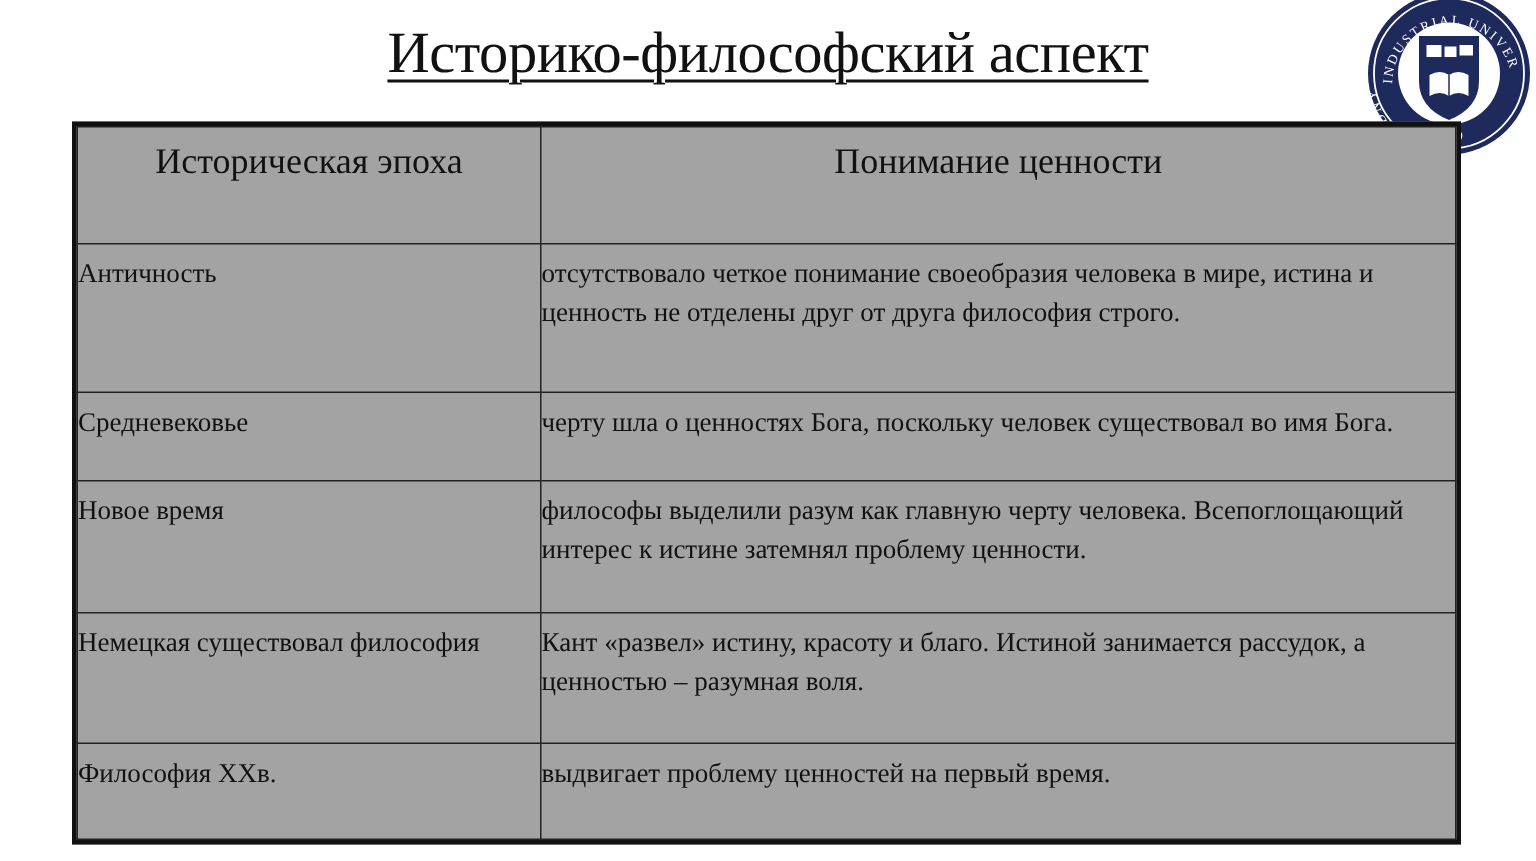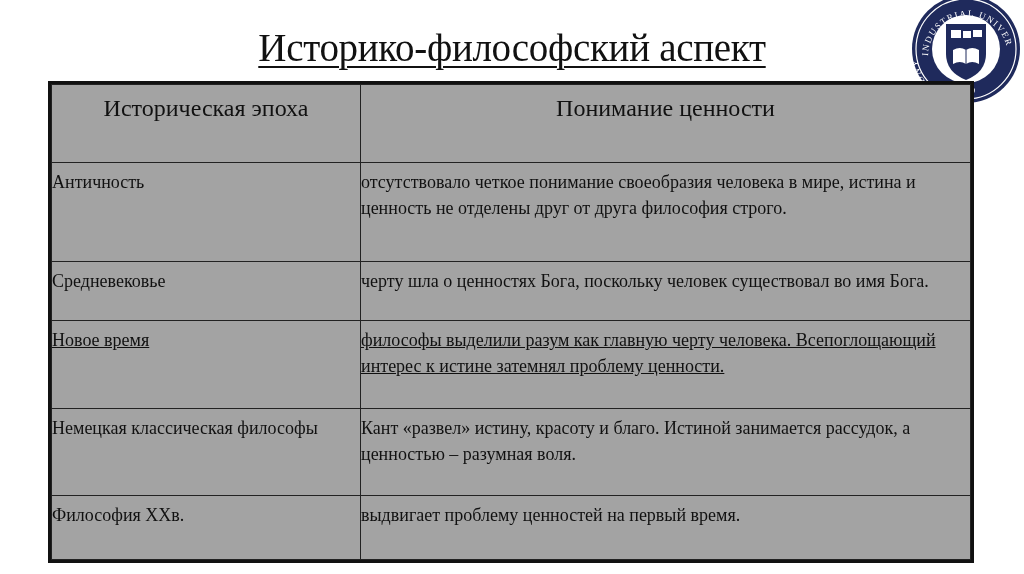--- a/index.html
+++ b/index.html
@@ -1,38 +1,38 @@
 <!DOCTYPE html>
 <html><head>
   <meta charset="utf-8">
   <style>
     html, body { margin: 0; padding: 0; }
     body {
       width: 1024px; height: 574px; background: #ffffff; position: relative; overflow: hidden;
       font-family: "Liberation Serif", "DejaVu Serif", serif; color: #111;
     }
     .title {
-      position: absolute; left: 0; top: 24px; width: 1024px; text-align: center;
+      position: absolute; left: 0; top: 12px; width: 1024px; text-align: center;
       font-size: 39px; line-height: 48px; letter-spacing: -0.3px;
     }
     .title span { text-decoration: underline; text-decoration-thickness: 2px; text-underline-offset: 5px; }
     .logo { position: absolute; left: 906px; top: -6px; width: 120px; height: 110px; }
     .table-wrap {
       position: absolute; left: 48px; top: 81px; width: 926px; height: 482px;
       border: 3px solid #111; box-sizing: border-box; background: #a3a3a3;
     }
     table { border-collapse: collapse; width: 100%; height: 100%; table-layout: fixed; }
     td, th { border: 1.5px solid #222; vertical-align: top; padding: 0; }
     th { font-weight: normal; font-size: 24px; text-align: center; padding-top: 10px; }
     td { font-size: 18px; line-height: 26px; padding: 6px 8px 0 0; }
     col.c1 { width: 309px; }
     tr.r0 { height: 76px; }
     tr.r1 { height: 95px; }
     tr.r2 { height: 58px; }
-    tr.r3 { height: 85px; text-decoration: underline; }
+    tr.r3 { height: 85px; }
     tr.r4 { height: 84px; }
     tr.r5 { height: 62px; }
   </style>
 </head>
 <body>
 
 <div class="title">
   <span>Историко-философский аспект</span>
 </div>
 
@@ -78,21 +78,21 @@
     </tr>
     <tr class="r2">
       <td>Средневековье</td>
       <td>черту шла о ценностях Бога, поскольку человек существовал во имя Бога.</td>
     </tr>
     <tr class="r3">
       <td>Новое время</td>
       <td>философы выделили разум как главную черту человека. Всепоглощающий интерес к истине затемнял проблему ценности.</td>
     </tr>
     <tr class="r4">
-      <td>Немецкая классическая философы</td>
+      <td>Немецкая существовал философия</td>
       <td>Кант «развел» истину, красоту и благо. Истиной занимается рассудок, а ценностью – разумная воля.</td>
     </tr>
     <tr class="r5">
       <td>Философия XXв.</td>
       <td>выдвигает проблему ценностей на первый время.</td>
     </tr>
   </tbody>
     </table>
 </div>
 

